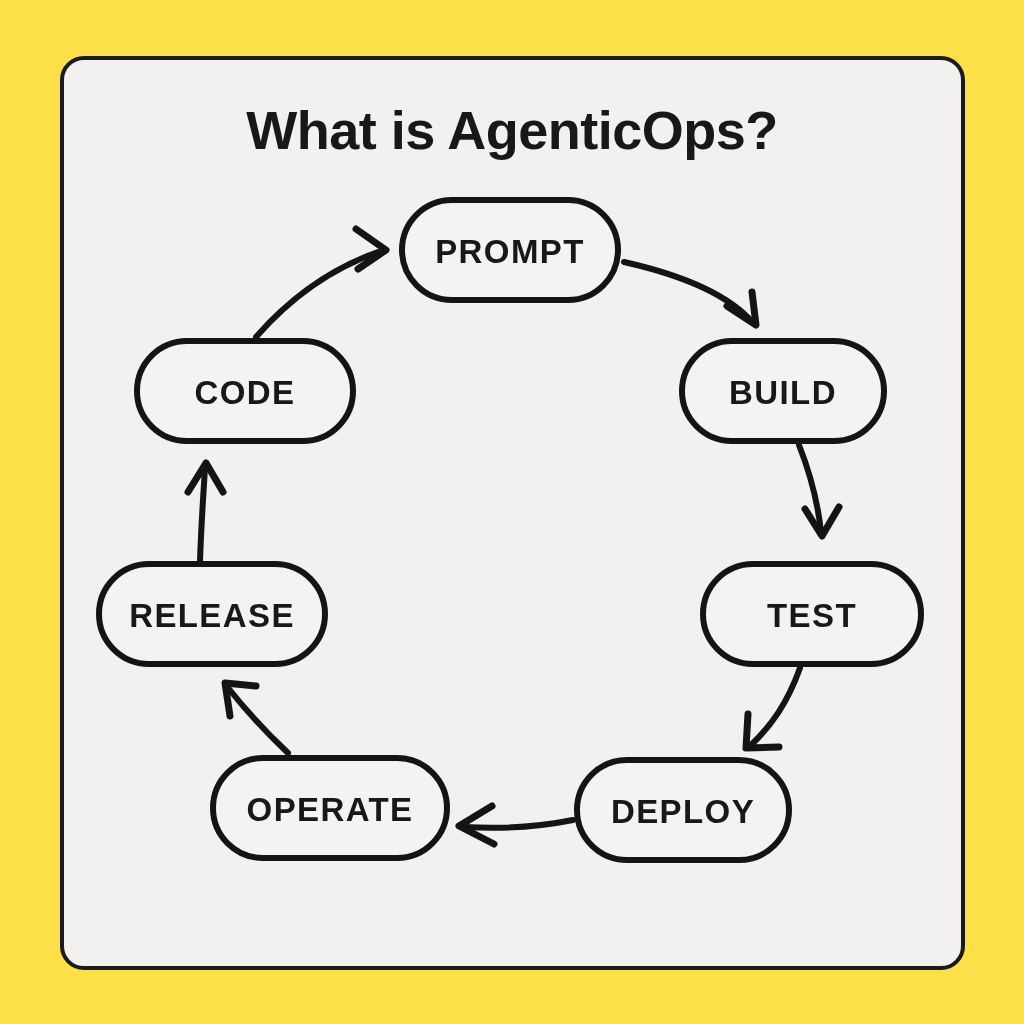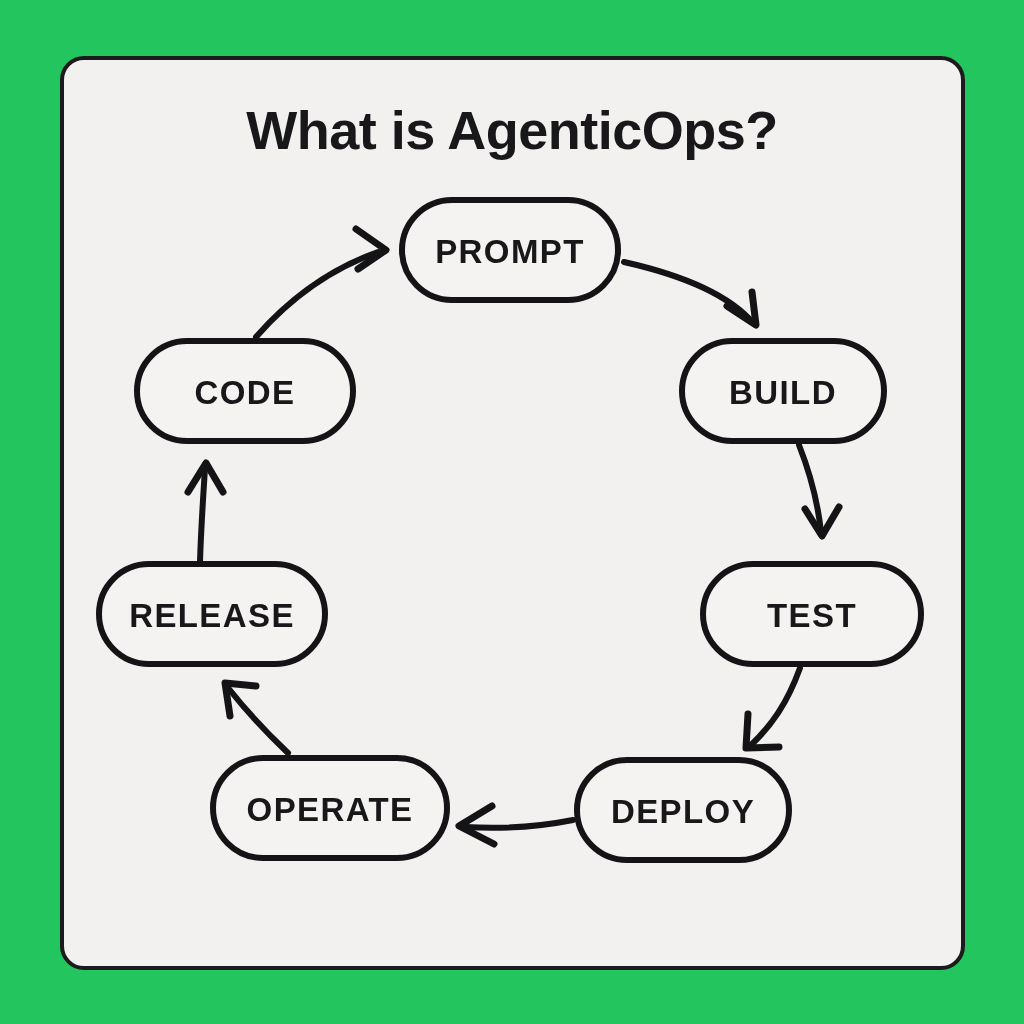--- a/index.html
+++ b/index.html
@@ -4,21 +4,21 @@
 <style>
   html, body {
     margin: 0;
     padding: 0;
     background: #efeeec;
   }
   #canvas {
     position: relative;
     width: 1024px;
     height: 1024px;
-    background: #22c55e;
+    background: #fde047;
     overflow: hidden;
     font-family: "Liberation Sans", sans-serif;
   }
   #diagram-svg {
     position: absolute;
     inset: 0;
     width: 1024px;
     height: 1024px;
   }
   .frame-rect {

